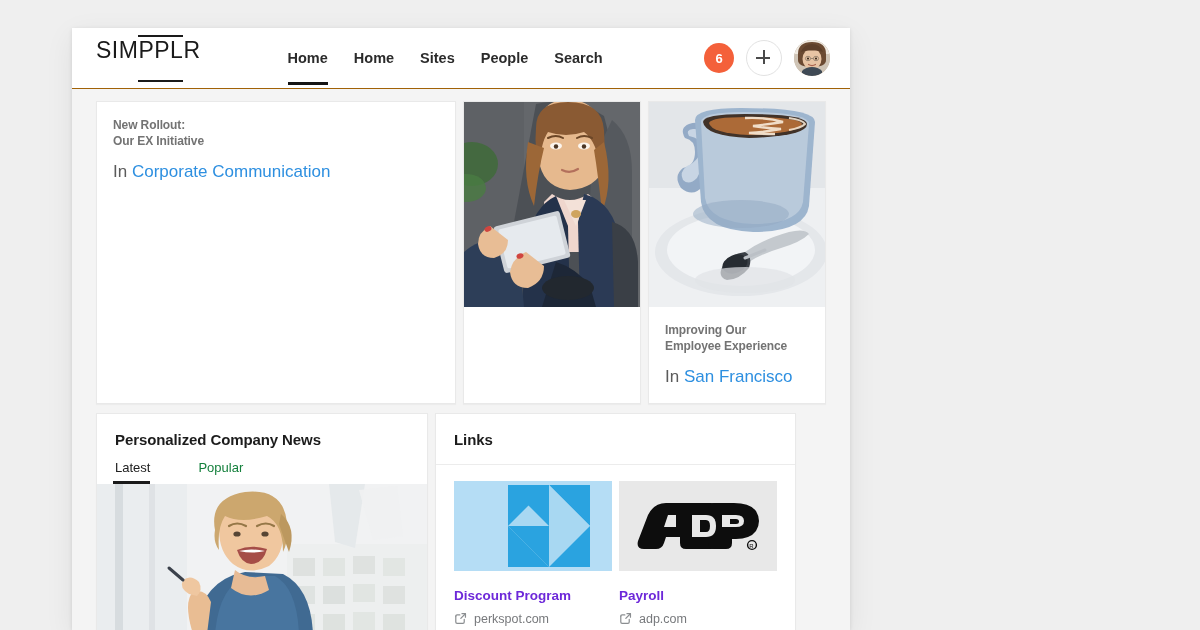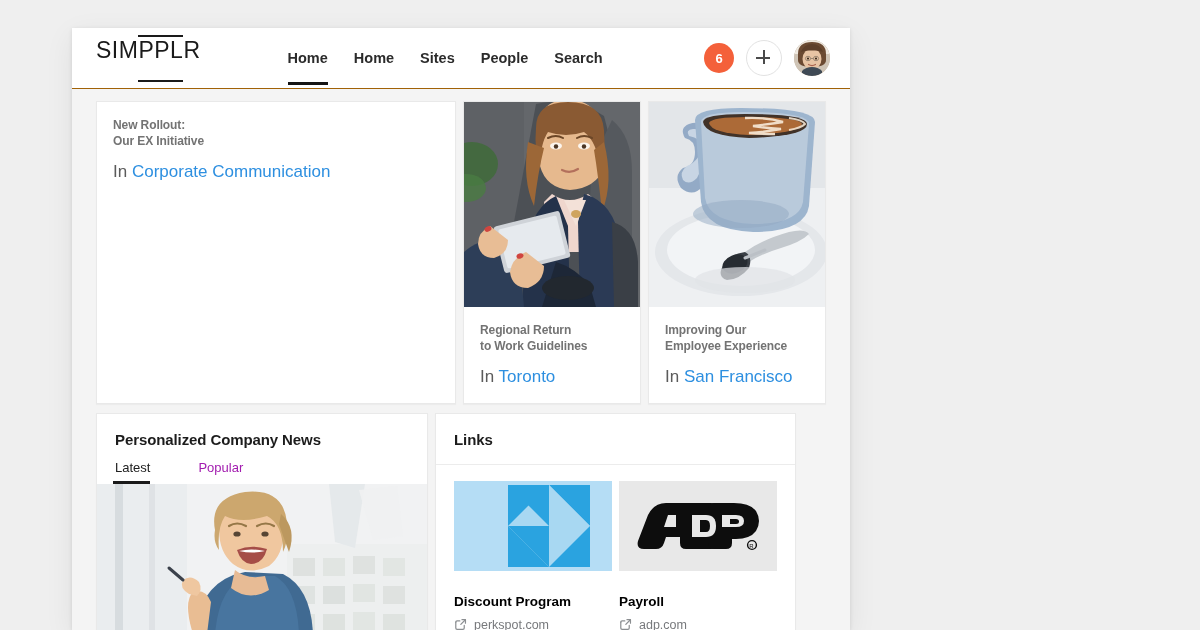--- a/index.html
+++ b/index.html
@@ -243,21 +243,21 @@
     display: flex;
     gap: 20px;
     margin-top: 12px;
     padding: 0 18px;
   }
   .tab {
     position: relative;
     padding: 0 10px 9px 0;
     margin-right: 18px;
     font-size: 13px;
-    color: #a21caf;
+    color: #15803d;
     cursor: pointer;
   }
   .tab.active { color: #202020; font-weight: 400; }
   .tab.active::after {
     content: "";
     position: absolute;
     left: -2px;
     right: 10px;
     bottom: 0;
     height: 3px;
@@ -279,24 +279,24 @@
   .link-tile { width: 158px; }
   .link-thumb {
     width: 158px;
     height: 90px;
     position: relative;
     overflow: hidden;
   }
   .link-thumb.perkspot { background: #b5ddf5; }
   .link-thumb.adp { background: #e8e8e8; }
   .link-name {
-    margin-top: 23px;
+    margin-top: 17px;
     font-size: 13.5px;
     font-weight: 700;
-    color: #000000;
+    color: #6d28d9;
   }
   .link-url {
     margin-top: 9px;
     display: flex;
     align-items: center;
     gap: 7px;
     font-size: 12.5px;
     color: #77797c;
     cursor: pointer;
   }
@@ -411,28 +411,20 @@
               <rect x="34" y="116" width="68" height="48" rx="3" transform="rotate(-14 68 140)" fill="#cfd3d8"></rect>
               <rect x="38" y="120" width="60" height="40" rx="2" transform="rotate(-14 68 140)" fill="#e6eaee"></rect>
               <path d="M26 124 Q14 130 14 142 Q16 156 30 156 Q44 152 44 138 Z" fill="#e8bd95"></path>
               <ellipse cx="24" cy="127" rx="3.6" ry="2.6" transform="rotate(-25 24 127)" fill="#d0453f"></ellipse>
               <path d="M62 150 Q48 156 46 170 Q48 186 64 186 Q80 180 80 164 Z" fill="#e8bd95"></path>
               <ellipse cx="56" cy="154" rx="3.6" ry="2.6" transform="rotate(-20 56 154)" fill="#d0453f"></ellipse>
               <path d="M92 160 Q112 166 126 184 L132 205 L78 205 Z" fill="#1d2737"></path>
               <ellipse cx="104" cy="186" rx="26" ry="12" fill="#22282f"></ellipse>
               <path d="M148 120 Q172 126 174 160 L174 205 L150 205 Z" fill="#3a3f46"></path>
             </svg>
-          </div>
-          <div class="card-body">
-            <div class="card-title">Regional Return
-to Work Guidelines</div>
-            <div class="card-meta">
-              <span class="in-label">In</span>
-              <a>Toronto</a>
-            </div>
           </div>
         </div>
 
         <div class="card hero-card-sm">
           <div class="hero-media">
             <svg width="176" height="205" viewBox="0 0 176 205" preserveAspectRatio="xMidYMid slice">
               <rect width="176" height="205" fill="#e9ebee"></rect>
               <rect x="0" y="0" width="176" height="86" fill="#e2e5e9"></rect>
               <rect x="0" y="86" width="176" height="119" fill="#eef0f2"></rect>
               <ellipse cx="92" cy="150" rx="86" ry="44" fill="#e3e6ea"></ellipse>

